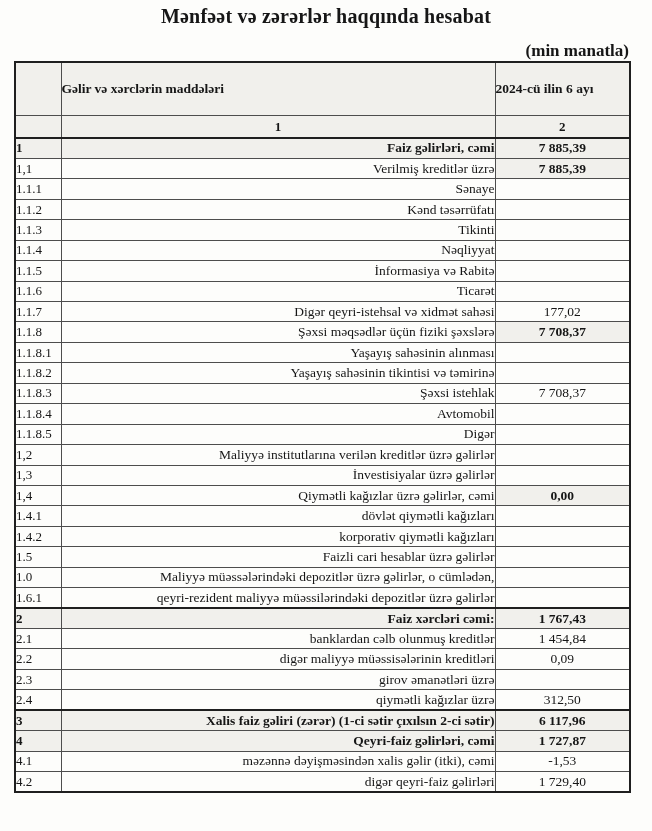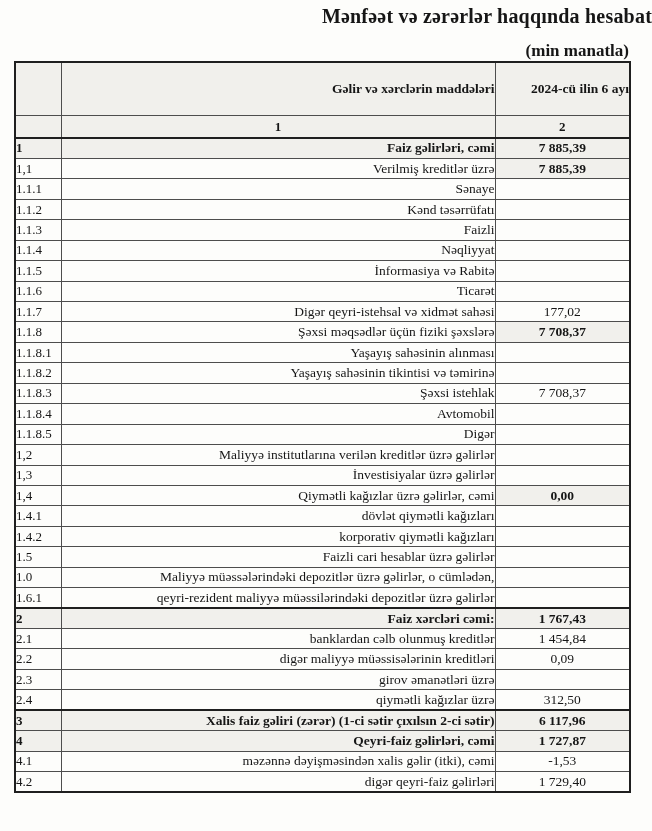--- a/index.html
+++ b/index.html
@@ -10,21 +10,21 @@
     background:#fdfdfb;
     font-family:"Liberation Serif", serif;
     color:#161616;
     overflow:hidden;
   }
   .title {
     position:absolute;
     top:5px; left:0;
     width:100%;
     margin:0;
-    text-align:right;
+    text-align:center;
     font-size:20px;
     font-weight:bold;
     letter-spacing:0.2px;
   }
   .unit-note {
     position:absolute;
     top:41px;
     right:23px;
     font-size:17px;
     font-weight:bold;
@@ -42,21 +42,21 @@
     border:1px solid #4d4d4d;
     vertical-align:middle;
     padding:0;
     overflow:hidden;
     white-space:nowrap;
   }
   tr.head-row th {
     height:52px;
     font-size:13.5px;
     font-weight:bold;
-    text-align:right;
+    text-align:left;
     background:#f1f0ec;
   }
   tr.index-row th {
     height:21px;
     font-size:13px;
     font-weight:bold;
     text-align:center;
     background:#f1f0ec;
     border-bottom:2px solid #1f1f1f;
   }
@@ -121,21 +121,21 @@
     <td class="c-label">Sənaye</td>
     <td class="c-value"></td>
   </tr>
         <tr>
     <td class="c-no">1.1.2</td>
     <td class="c-label">Kənd təsərrüfatı</td>
     <td class="c-value"></td>
   </tr>
         <tr>
     <td class="c-no">1.1.3</td>
-    <td class="c-label">Faizli</td>
+    <td class="c-label">Tikinti</td>
     <td class="c-value"></td>
   </tr>
         <tr>
     <td class="c-no">1.1.4</td>
     <td class="c-label">Nəqliyyat</td>
     <td class="c-value"></td>
   </tr>
         <tr>
     <td class="c-no">1.1.5</td>
     <td class="c-label">İnformasiya və Rabitə</td>

